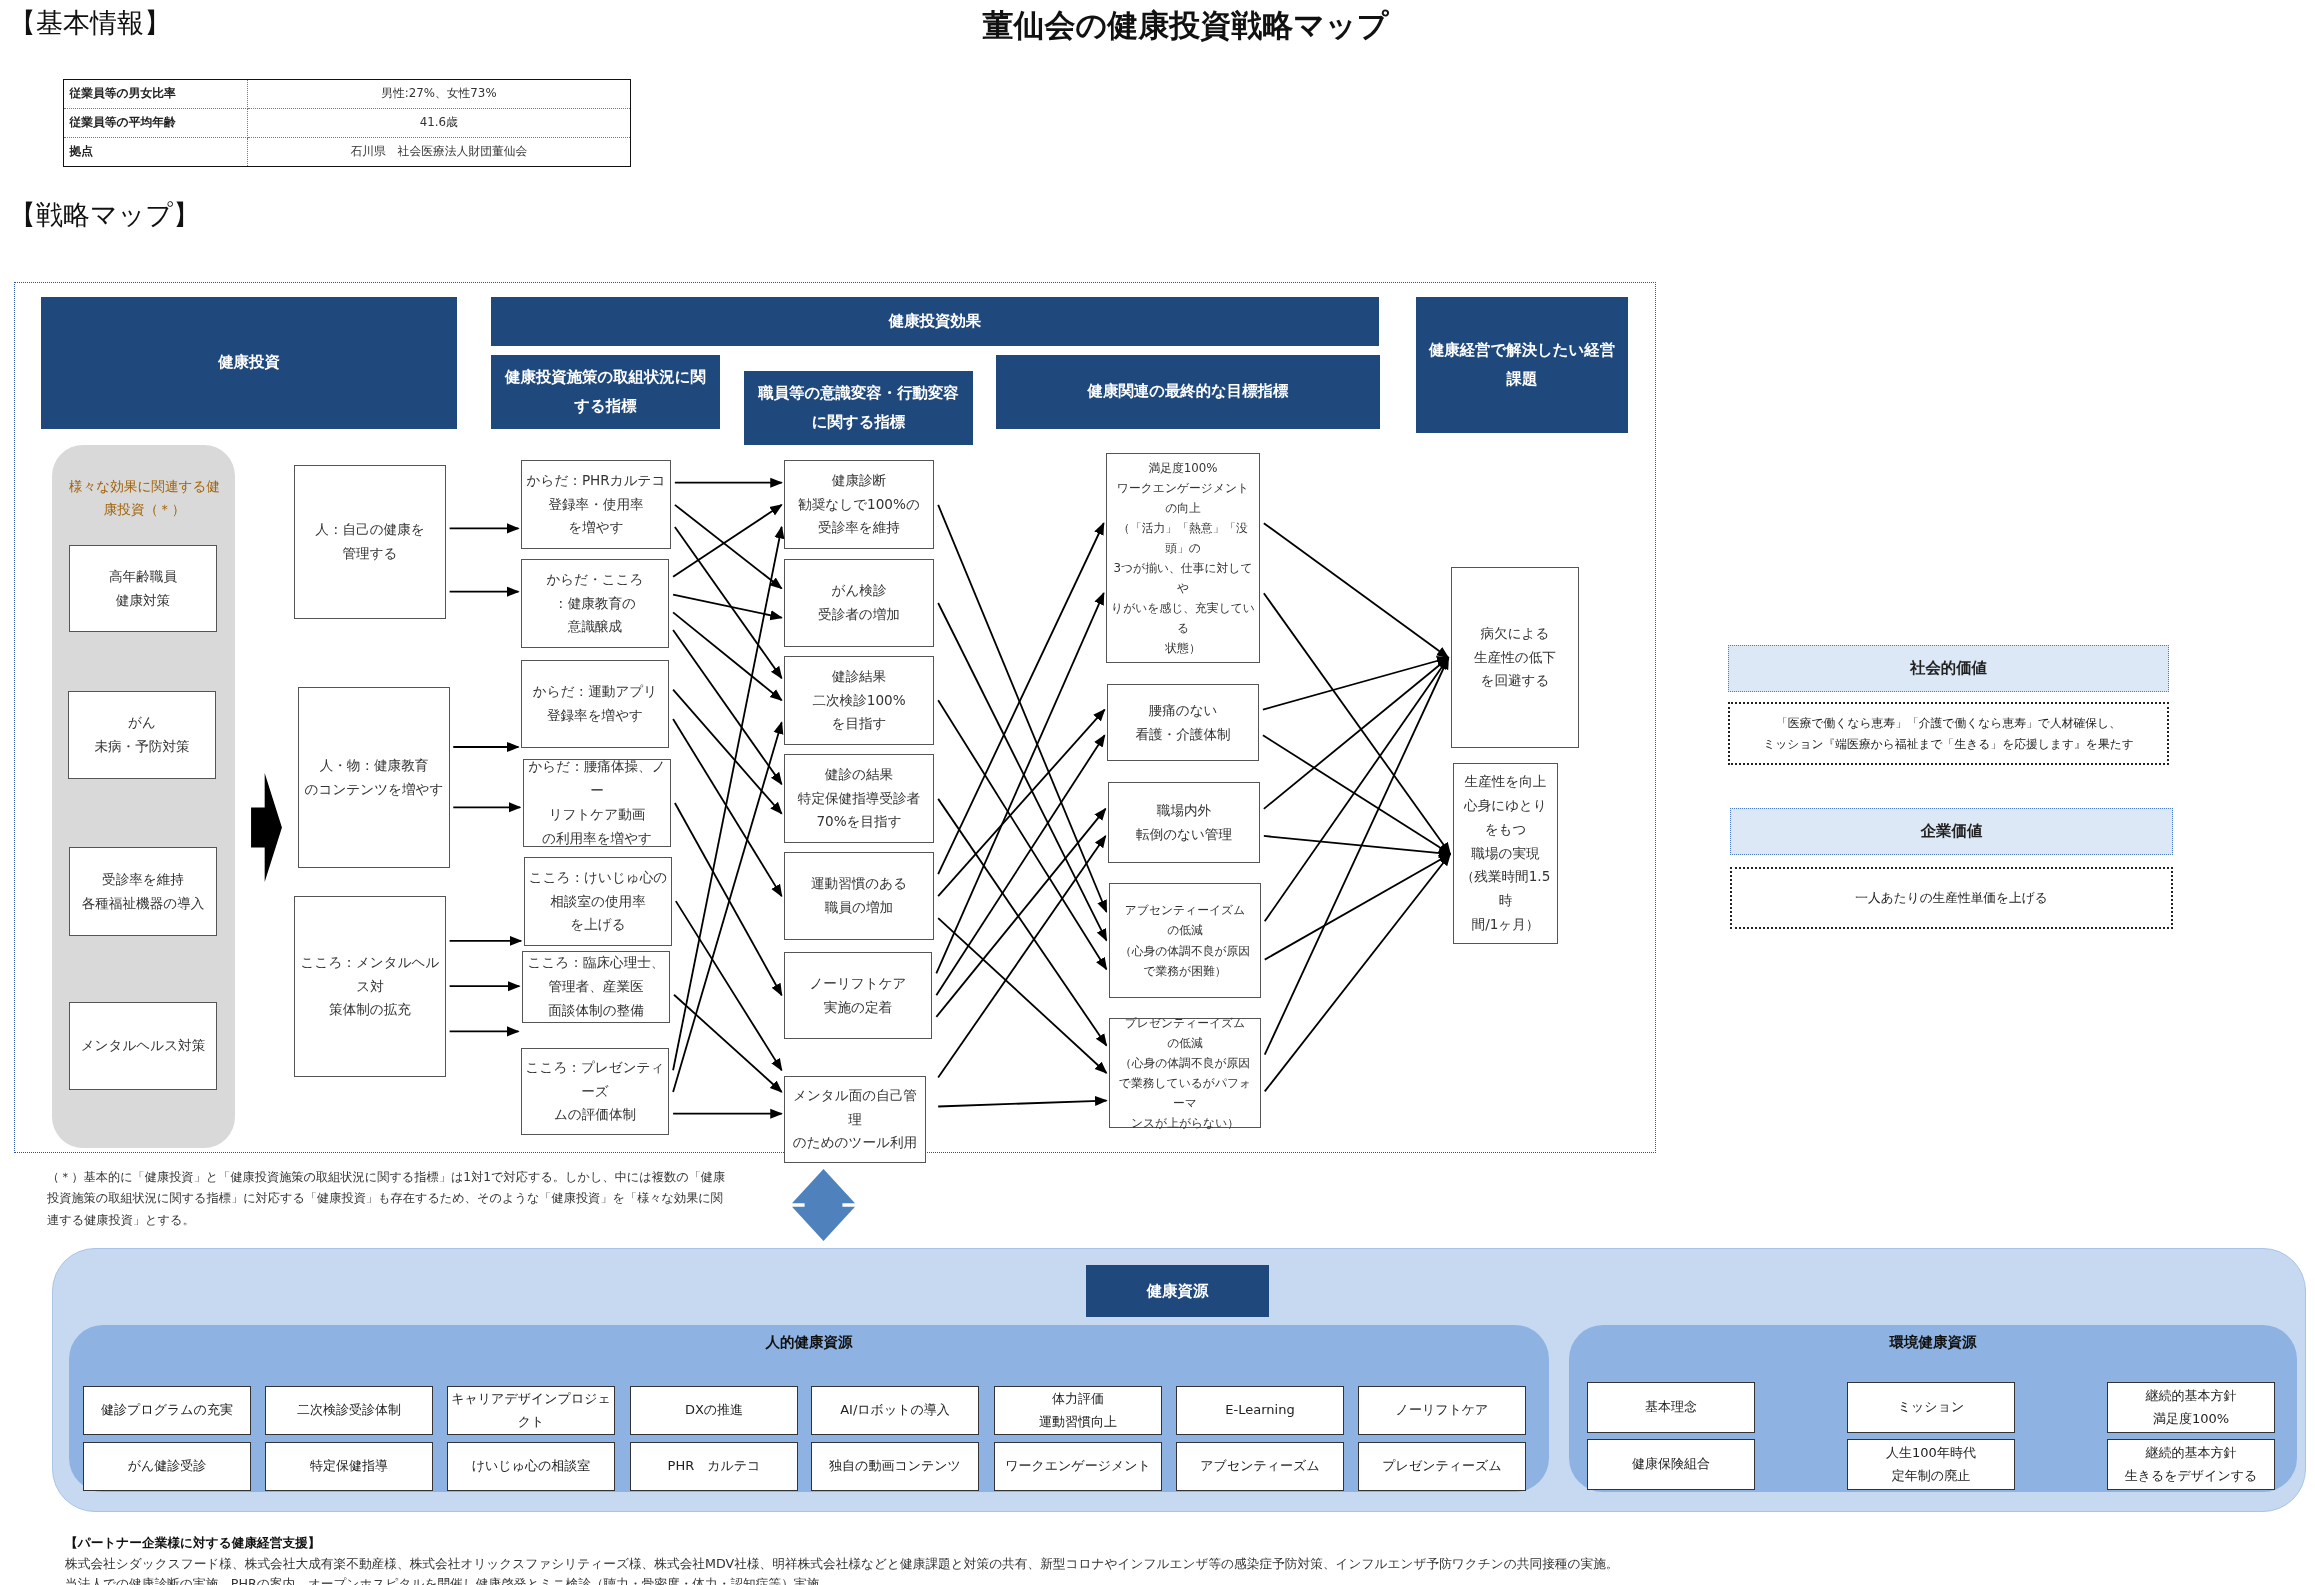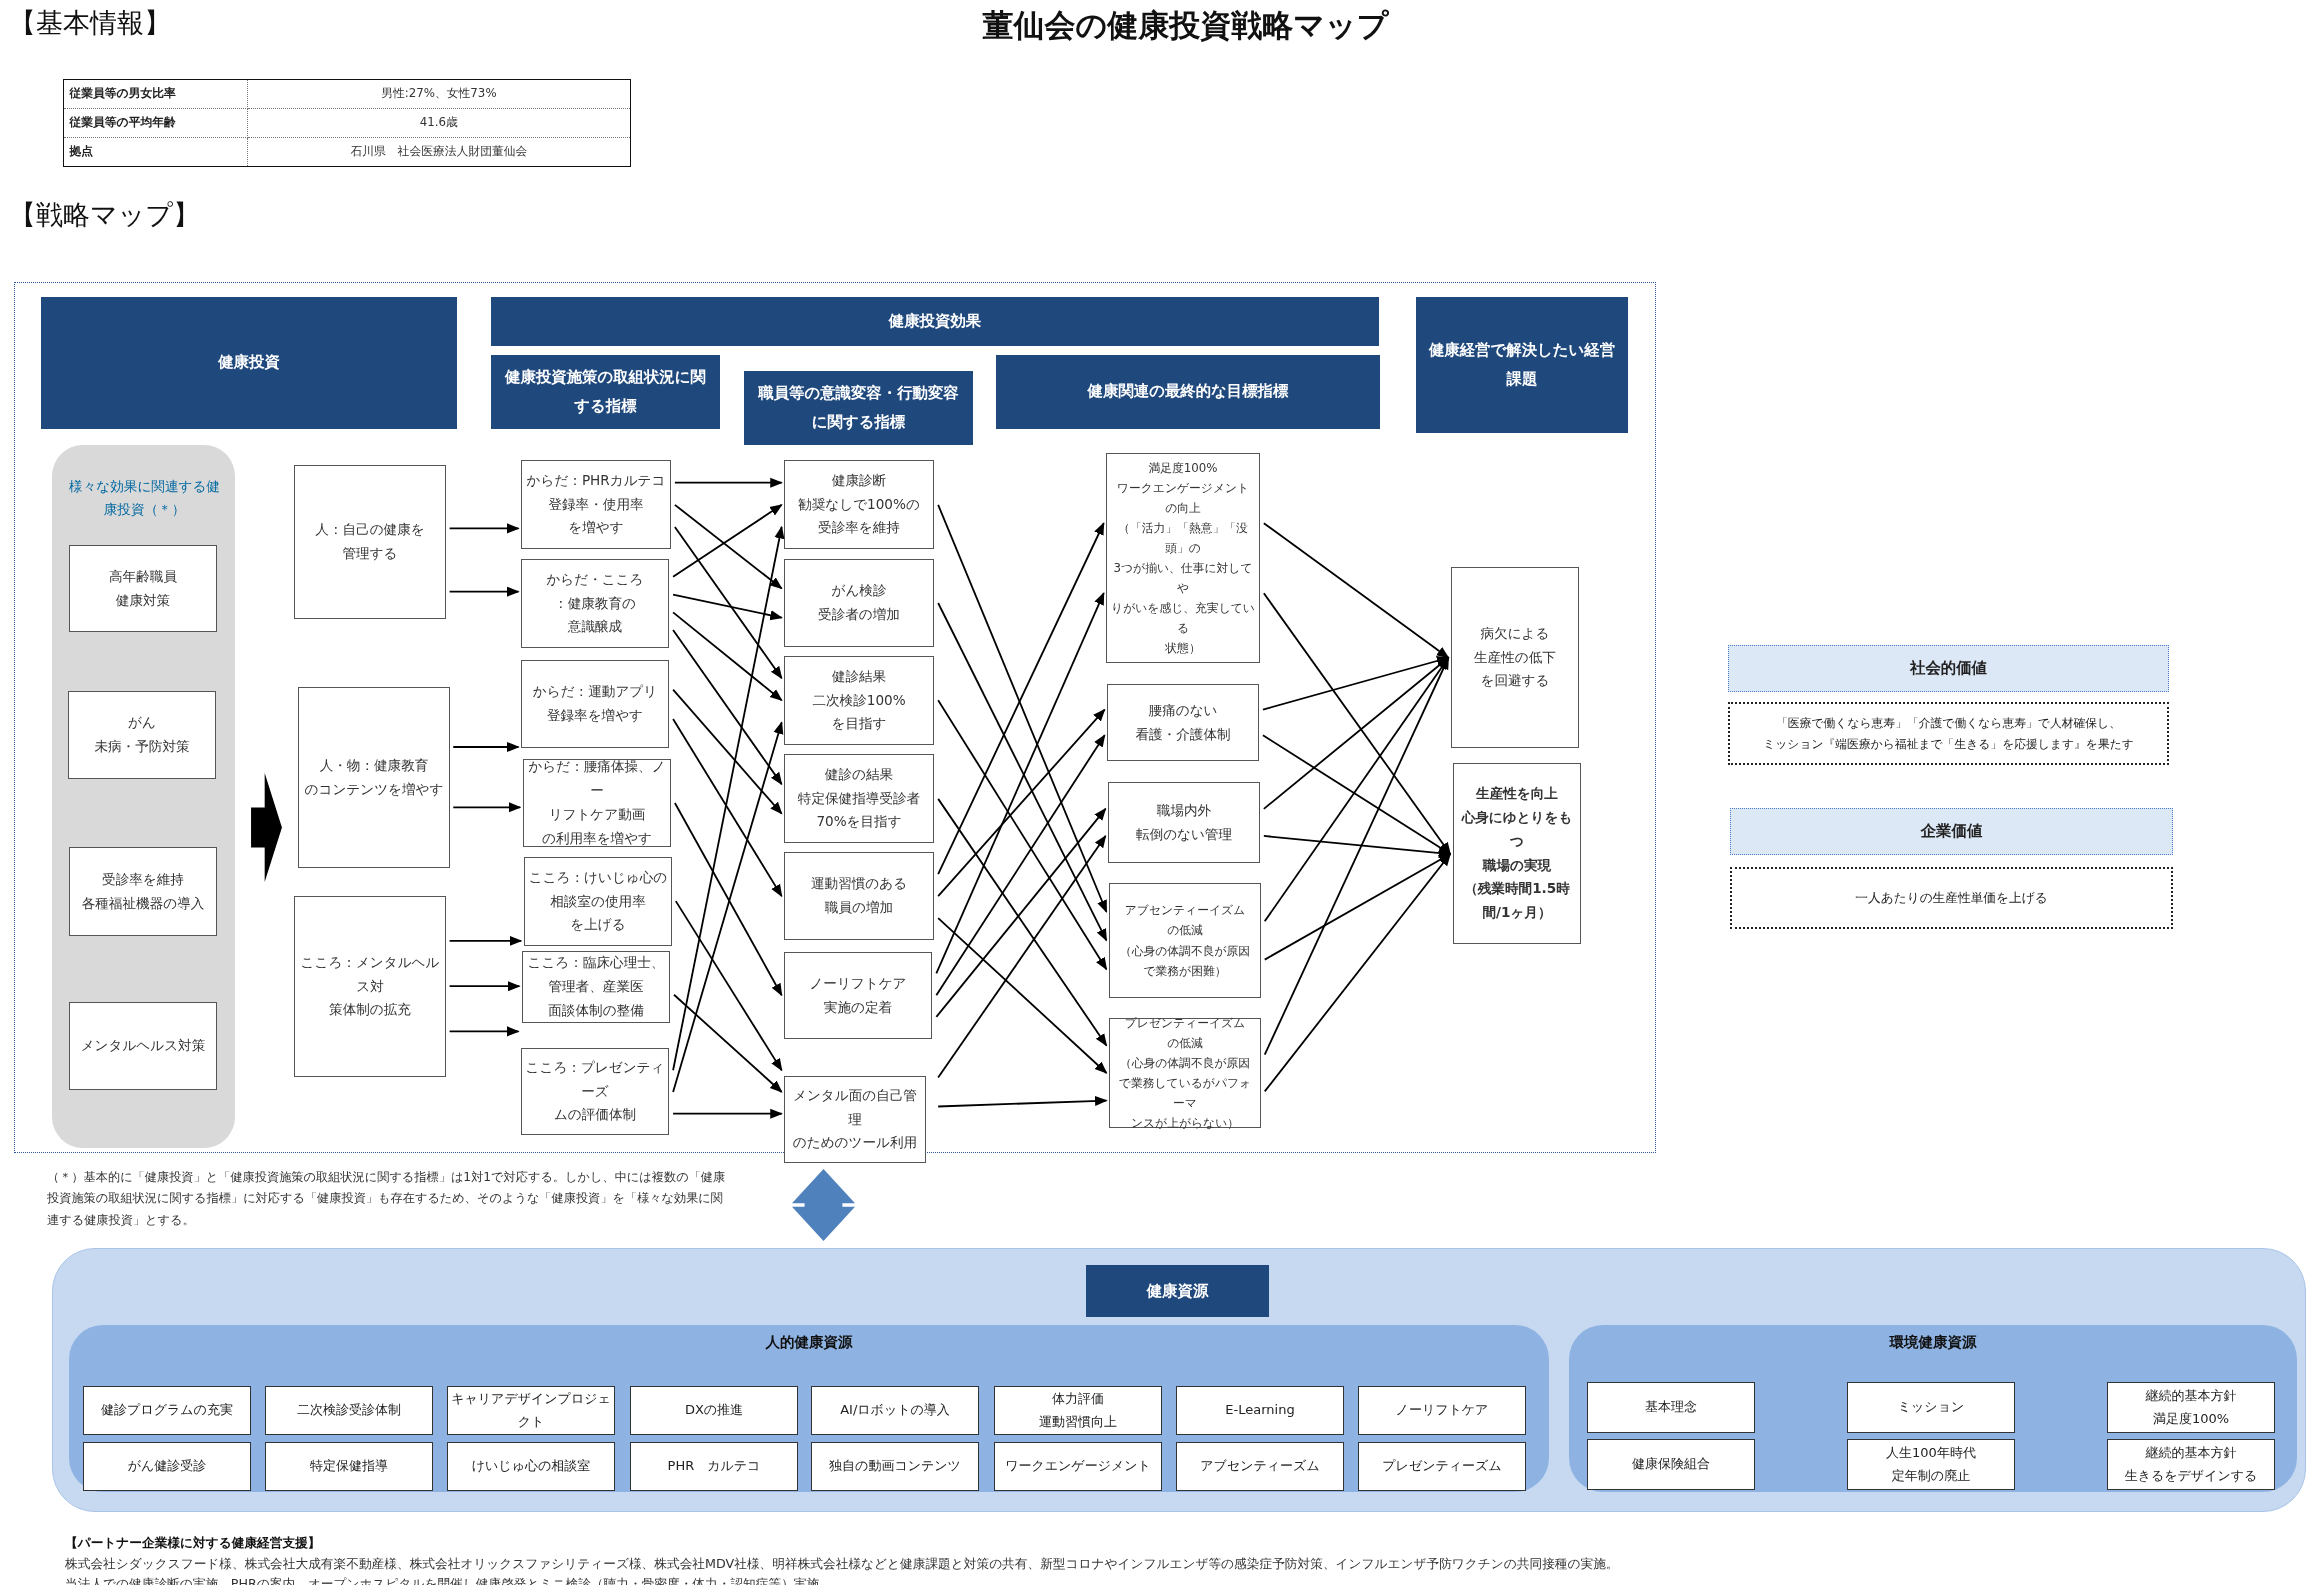--- a/index.html
+++ b/index.html
@@ -14,21 +14,21 @@
   .info-table td { border-bottom:0.9px dotted #777; height:28px; padding:0 5.4px; }
   .info-table td.k { font-weight:bold; width:172px; border-right:0.9px dotted #777; }
   .info-table td.v { text-align:center; color:#333; }
 
   
   .map-frame { left:13.6px; top:282px; width:1642px; height:871px; border:1.8px dotted #2e5597; }
   .hdr { background:#1f497d; color:#fff; font-weight:bold; font-size:15.4px;
          display:flex; align-items:center; justify-content:center; text-align:center; line-height:1.9; padding:0 7.2px; }
 
   .gray-col { left:52px; top:445px; width:183px; height:703px; background:#d9d9d9; border-radius:31px; }
-  .gray-title { font-size:13.6px; text-align:center; line-height:1.7; color:#0369a1; }
+  .gray-title { font-size:13.6px; text-align:center; line-height:1.7; color:#a16207; }
 
   .box { background:#fff; border:1.4px solid #555; display:flex; align-items:center; justify-content:center;
          text-align:center; font-size:13.6px; line-height:1.75; color:#333; padding:3.6px; }
   .box.small { font-size:11.8px; line-height:1.7; }
 
   
   .val-hdr { background:#dde8f6; border:1.8px dotted #4a7ccb; font-weight:bold; font-size:15.4px;
              display:flex; align-items:center; justify-content:center; }
   .val-body { background:#fff; border:2.3px dotted #222; font-size:12.7px; text-align:center;
               display:flex; align-items:center; justify-content:center; line-height:1.75; }
@@ -159,21 +159,21 @@
 で業務が困難）</div>
 <div class="abs box small" id="f5" style="left:1109px;top:1018px;width:152px;height:110px;white-space:pre-line;">プレゼンティーイズム
 の低減
 （心身の体調不良が原因
 で業務しているがパフォーマ
 ンスが上がらない）</div>
 
 <div class="abs box" id="g1" style="left:1451px;top:567px;width:128px;height:181px;white-space:pre-line;">病欠による
 生産性の低下
 を回避する</div>
-<div class="abs box" id="g2" style="left:1453px;top:763px;width:128px;height:181px;white-space:pre-line;font-weight:bold;">生産性を向上
+<div class="abs box" id="g2" style="left:1453px;top:763px;width:105px;height:181px;white-space:pre-line;">生産性を向上
 心身にゆとりをもつ
 職場の実現
 （残業時間1.5時
 間/1ヶ月）</div>
 
 <svg class="arrows" id="arrow-layer" viewBox="0 0 2560 1753" width="2316" height="1586">
   <defs>
     <marker id="ah" viewBox="0 0 10 10" refX="9" refY="5" markerWidth="7" markerHeight="7" orient="auto-start-reverse">
       <path d="M0,1 L10,5 L0,9 z" fill="#000"></path>
     </marker>

